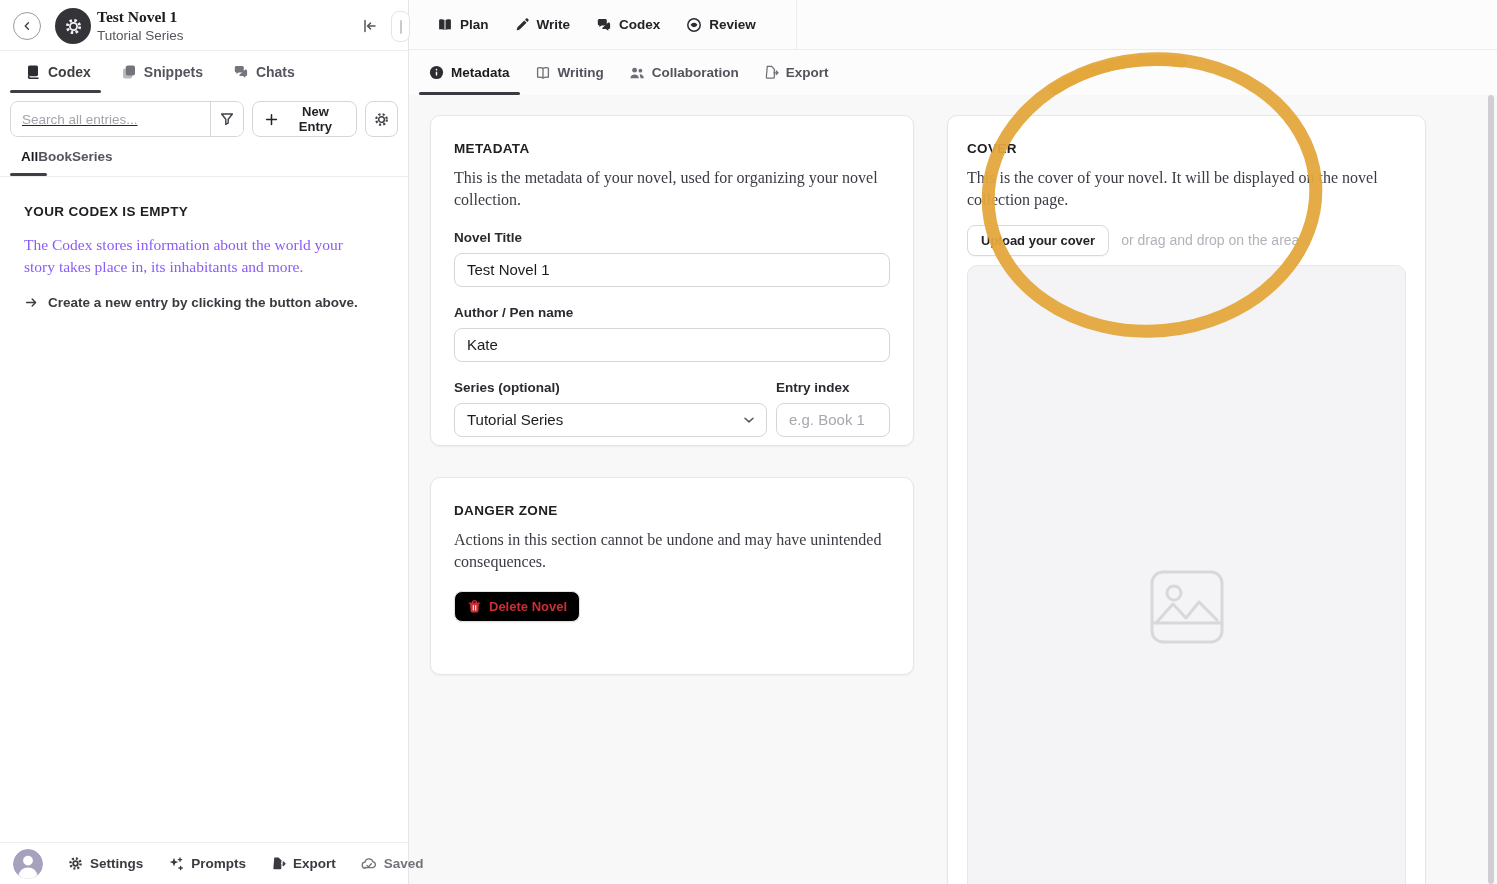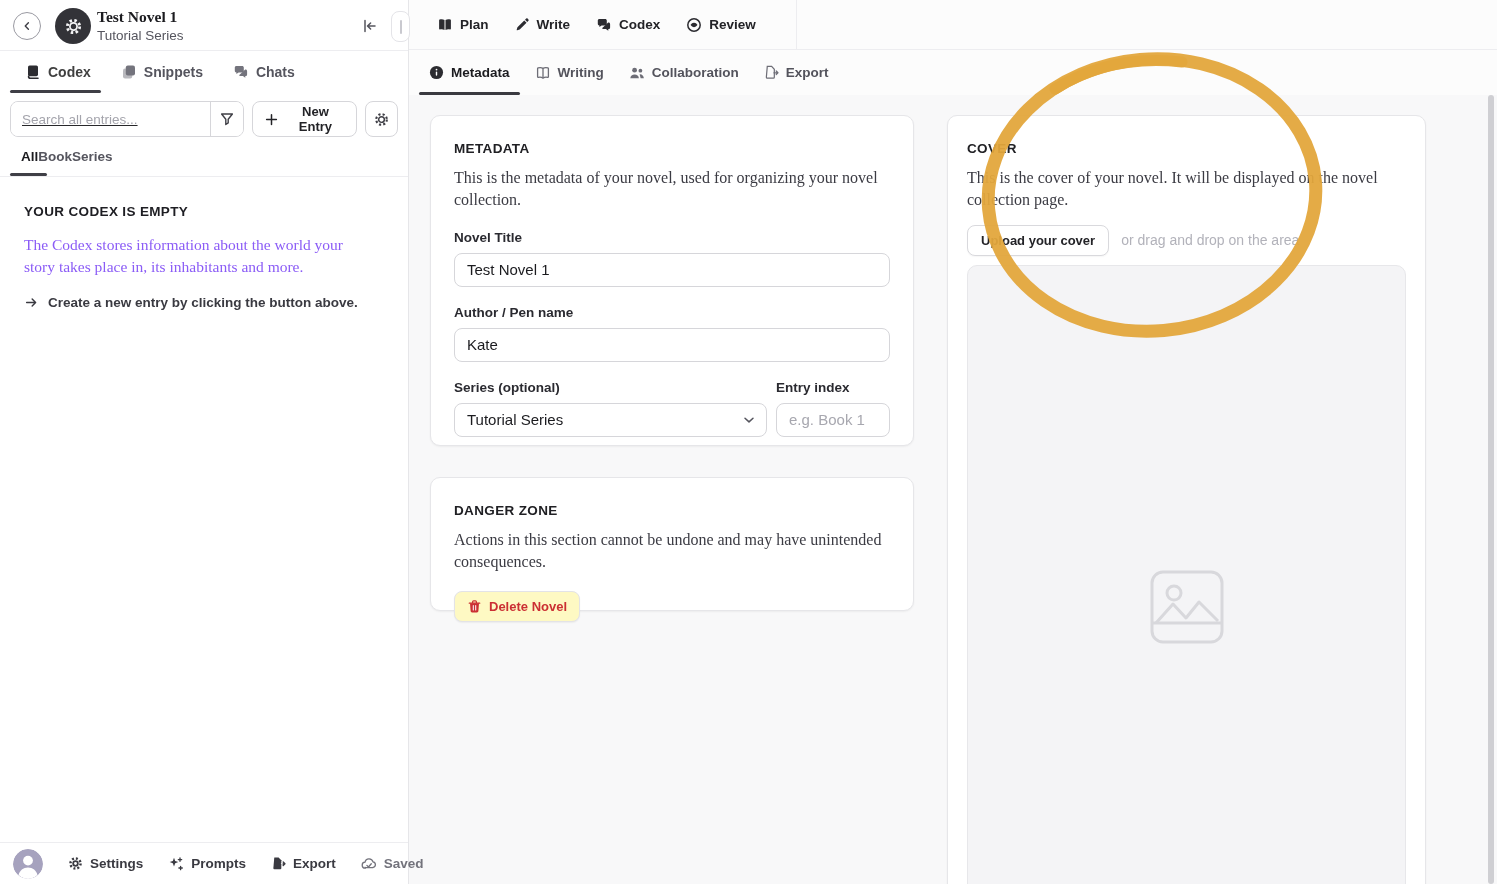--- a/index.html
+++ b/index.html
@@ -89,23 +89,23 @@
   .text-input { width:100%; height:34px; border:1px solid #d6d6da; border-radius:8px; padding:0 12px;
     font-size:15px; color:#1b1b1f; font-family:inherit; background:#fff; outline:none; }
   .text-input::placeholder { color:#a7a7af; }
   .series-row { display:flex; gap:9px; }
   .series-col { flex:1; }
   .index-col { width:114px; flex:0 0 auto; }
   .select-box { height:34px; border:1px solid #d6d6da; border-radius:8px; background:#fff; display:flex;
     align-items:center; justify-content:space-between; padding:0 9px 0 12px; font-size:15px; color:#1b1b1f; cursor:pointer; }
   .select-box .ic { display:flex; color:#55555e; }
 
-  .danger-card { left:21px; top:382px; width:484px; height:134px; }
+  .danger-card { left:21px; top:382px; width:484px; height:198px; }
   .delete-btn { margin-top:17px; display:inline-flex; align-items:center; gap:7px; padding:7px 12px;
-    border:1px solid #e3e3e7; border-radius:8px; background:#fef9c3; box-shadow:0 1px 1.5px rgba(0,0,0,.05);
+    border:1px solid #e3e3e7; border-radius:8px; background:#000000; box-shadow:0 1px 1.5px rgba(0,0,0,.05);
     font-size:13px; font-weight:700; color:#cb2f33; cursor:pointer; font-family:inherit; }
   .delete-btn .ic { display:flex; color:#cb2f33; }
 
   .cover-card { left:538px; top:20px; width:479px; height:800px; padding:25px 19px; }
   .upload-row { margin-top:13px; display:flex; align-items:center; gap:12px; }
   .upload-btn { padding:7px 13px; border:1px solid #d9d9dd; border-radius:8px; background:#fff;
     box-shadow:0 1px 1.5px rgba(0,0,0,.04); font-size:13px; font-weight:700; color:#232327; cursor:pointer; font-family:inherit; }
   .drag-hint { font-size:14px; color:#b2b2ba; }
   .dropzone { position:relative; margin-top:9px; height:655px; background:#f4f4f6; border:1px solid #e7e7ea; border-radius:10px; }
   .img-ph { position:absolute; left:50%; top:303px; transform:translateX(-50%); }

